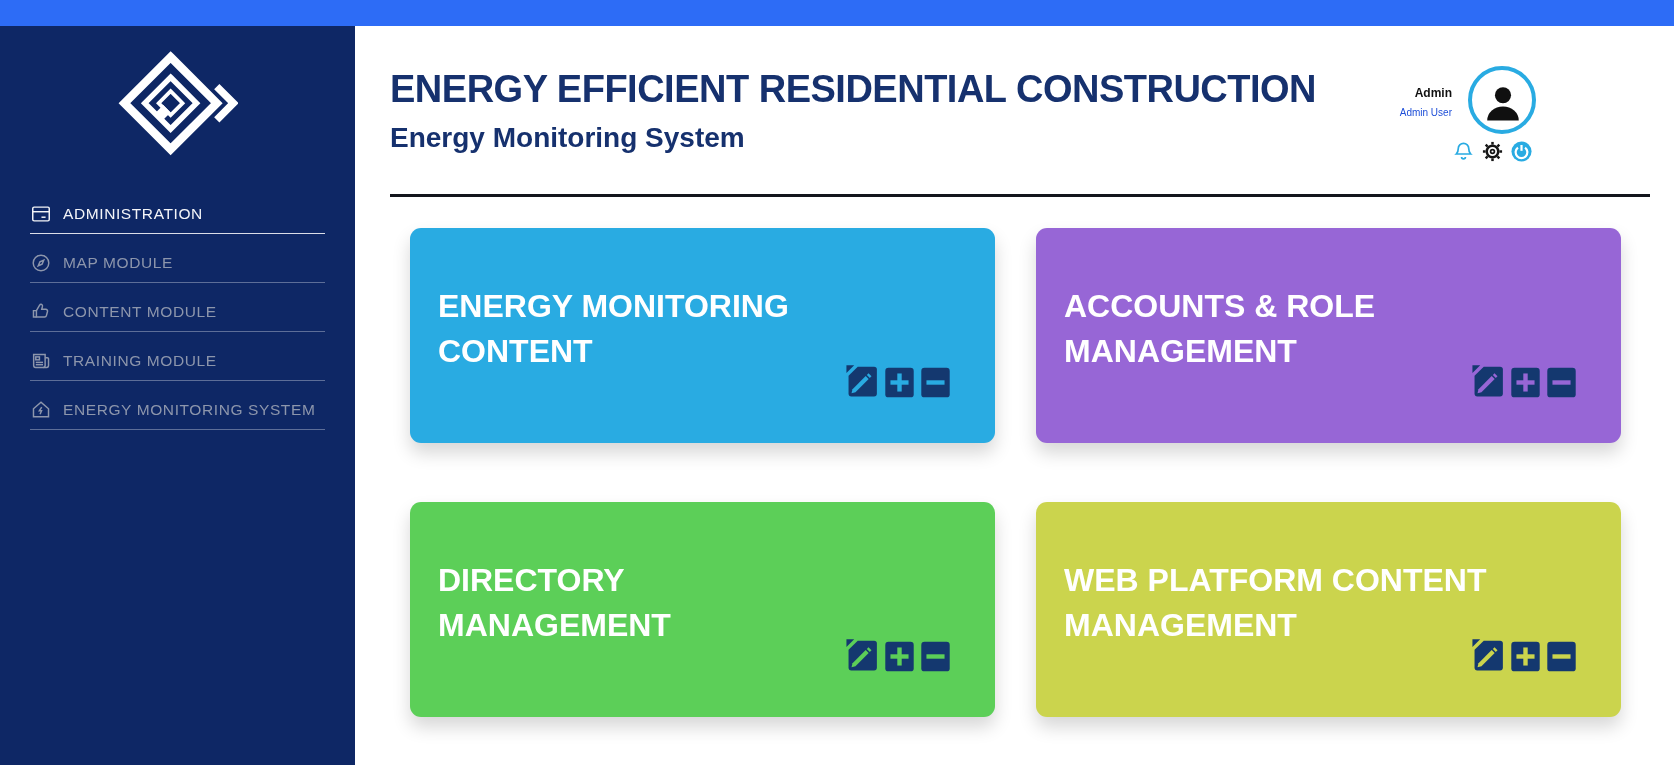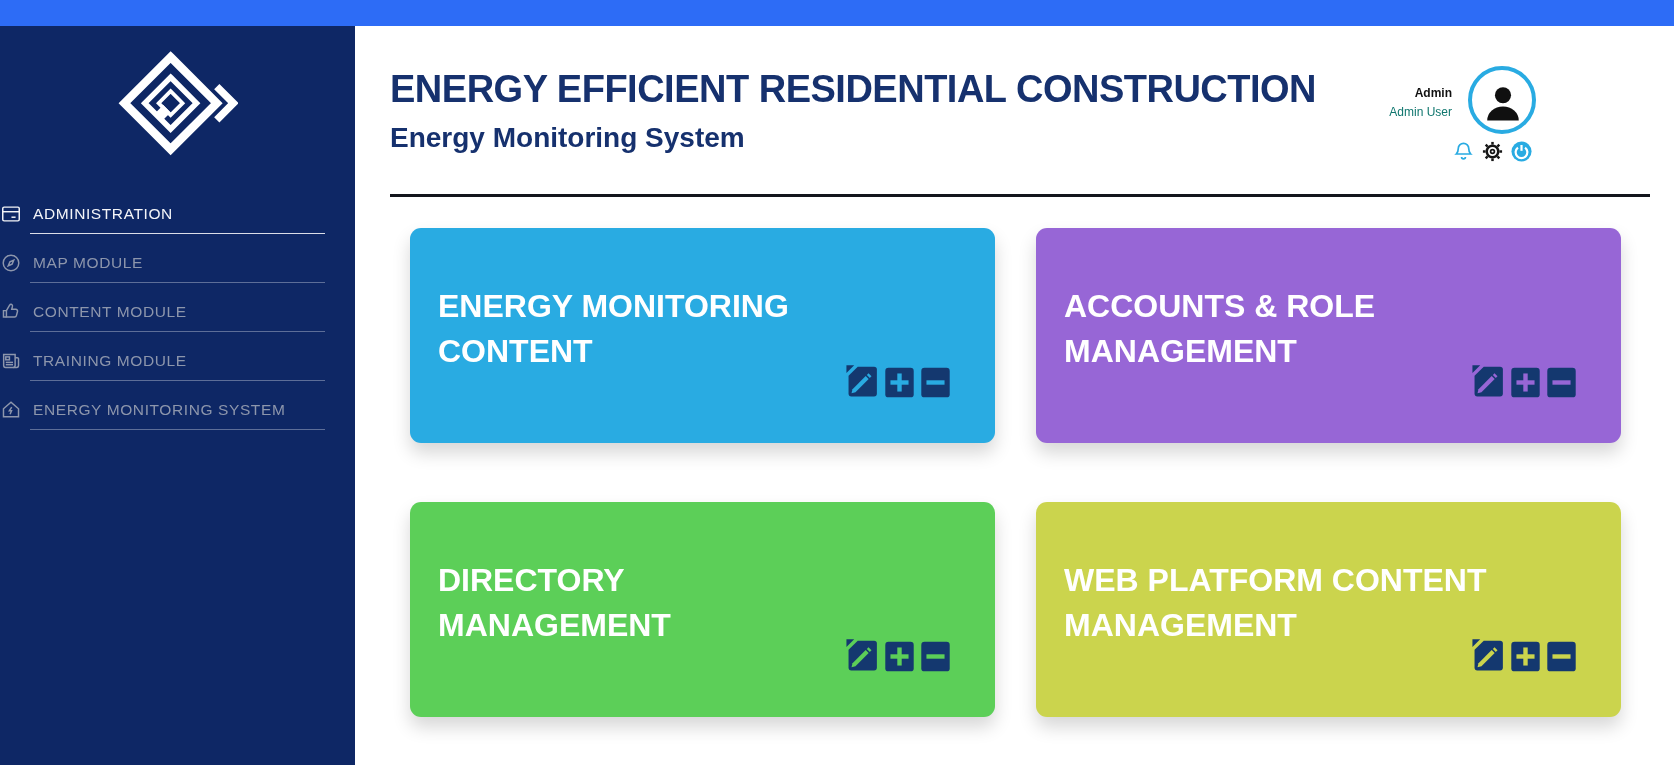--- a/index.html
+++ b/index.html
@@ -8,37 +8,37 @@
   .screen { position:relative; width:1674px; height:765px; overflow:hidden; background:#ffffff; }
 
   
   .topbar { position:absolute; left:0; top:0; width:1674px; height:26px; background:#2d6cf6; }
 
   
   .sidebar { position:absolute; left:0; top:26px; width:355px; height:739px; background:#0e2765; }
   .logo { position:absolute; left:118px; top:18px; width:120px; height:122px; }
   .logo svg { width:100%; height:100%; }
   .nav { position:absolute; left:0; top:163px; width:355px; }
-  .nav-item { position:relative; height:49px; display:flex; align-items:center; color:#8d96ac; cursor:pointer; }
+  .nav-item { position:relative; height:49px; display:flex; align-items:center; padding-left:30px; color:#8d96ac; cursor:pointer; }
   .nav-item::after { content:""; position:absolute; left:30px; bottom:4px; width:295px; height:1px; background:rgba(190,198,215,0.45); }
   .nav-item.active { color:#f4f5f8; }
   .nav-item.active::after { background:rgba(255,255,255,0.85); }
   .nav-icon { width:22px; height:22px; margin-right:11px; flex:0 0 auto; }
   .nav-icon svg { width:22px; height:22px; display:block; }
   .nav-label { font-size:15.5px; letter-spacing:0.6px; white-space:nowrap; }
 
   
   .main { position:absolute; left:355px; top:26px; width:1319px; height:648px; background:#ffffff; }
   .page-title { position:absolute; left:35px; top:42px; font-size:38px; font-weight:bold; letter-spacing:-0.5px; white-space:nowrap; }
   .page-subtitle { position:absolute; left:35px; top:96px; font-size:28px; font-weight:bold; }
   .divider { position:absolute; left:35px; top:168px; width:1260px; height:3px; background:#13151c; border:none; }
 
   .user { position:absolute; right:222px; top:56px; text-align:right; }
   .user-name { font-size:12px; font-weight:bold; color:#111111; line-height:22px; }
-  .user-role { font-size:12px; color:#0f766e; line-height:17px; }
+  .user-role { font-size:10px; color:#1d4ed8; line-height:17px; }
   .avatar { position:absolute; right:138px; top:40px; width:68px; height:68px; border-radius:50%;
             border:4px solid var(--accent,#29abe2); background:#ffffff; overflow:hidden; cursor:pointer; }
   .avatar svg { position:absolute; left:10px; top:9px; width:42px; height:48px; }
   .hdr-icons { position:absolute; right:141px; top:114px; display:flex; gap:6px; align-items:center; }
   .hdr-icons .hicon { width:23px; height:23px; cursor:pointer; }
   .hdr-icons svg { width:23px; height:23px; display:block; }
 
   
   .card { position:absolute; width:585px; height:215px; border-radius:11px; background:var(--card,#cccccc);
           box-shadow:0 10px 18px rgba(0,0,0,0.16); cursor:pointer; }

